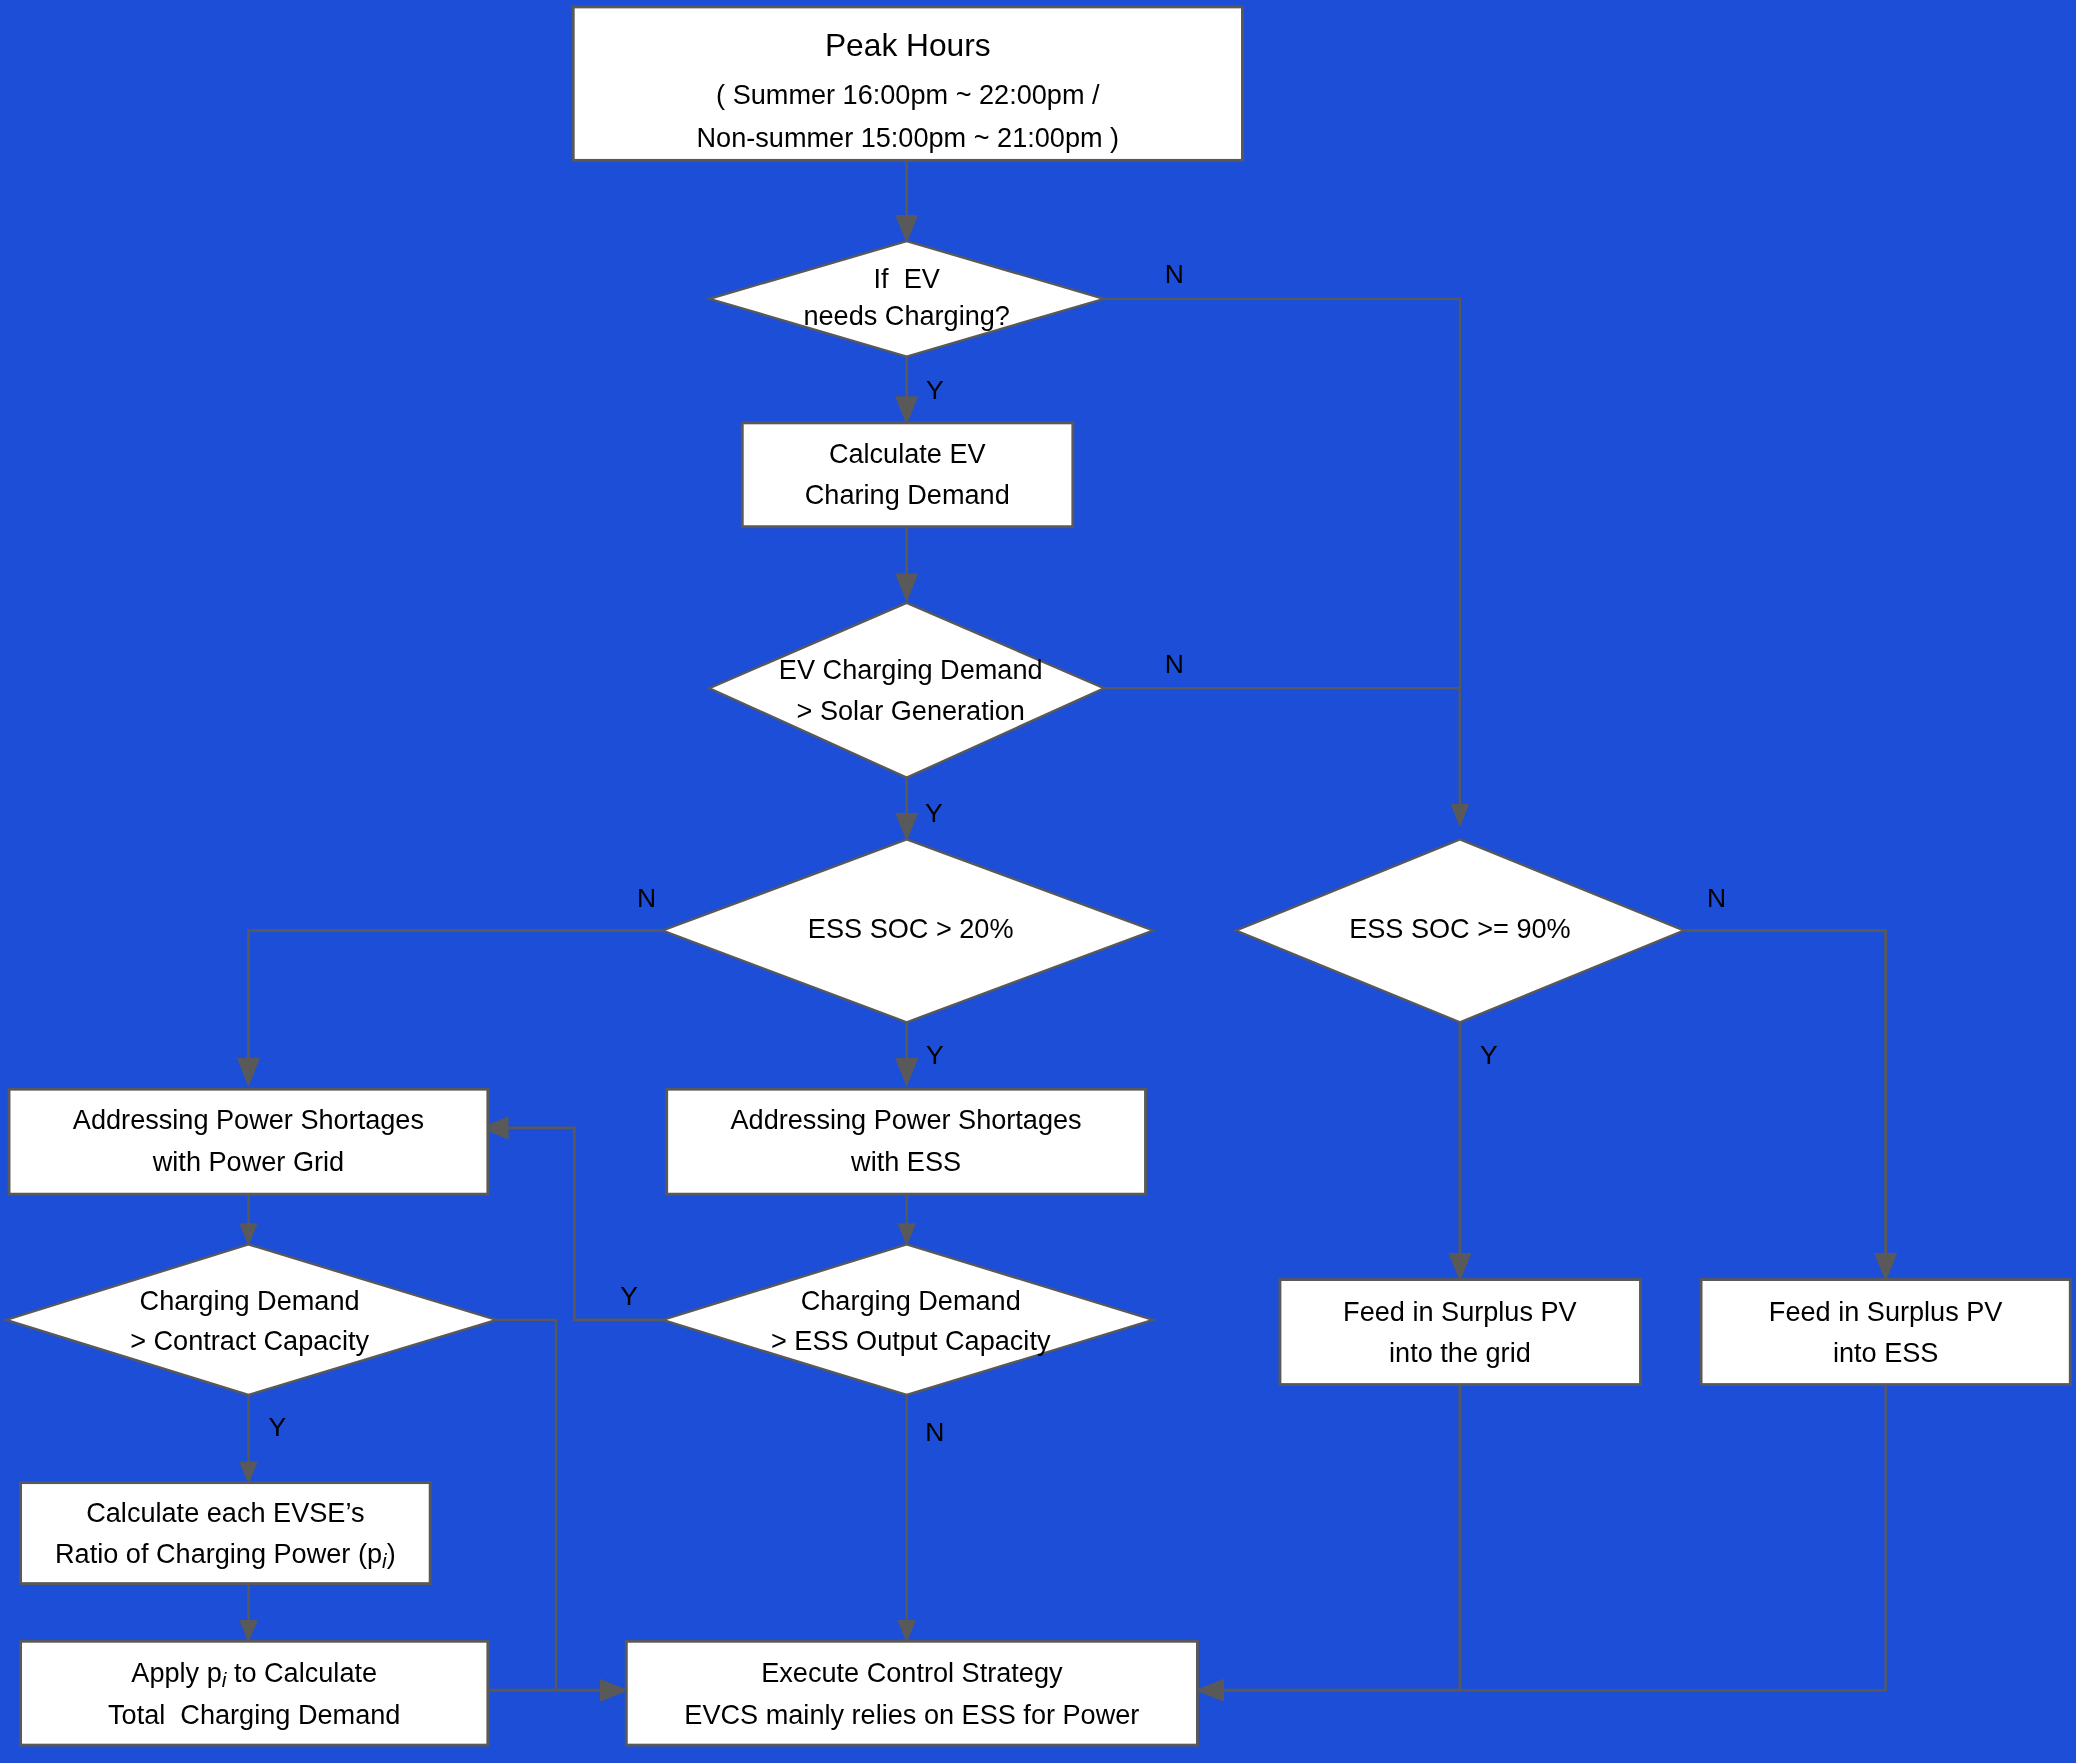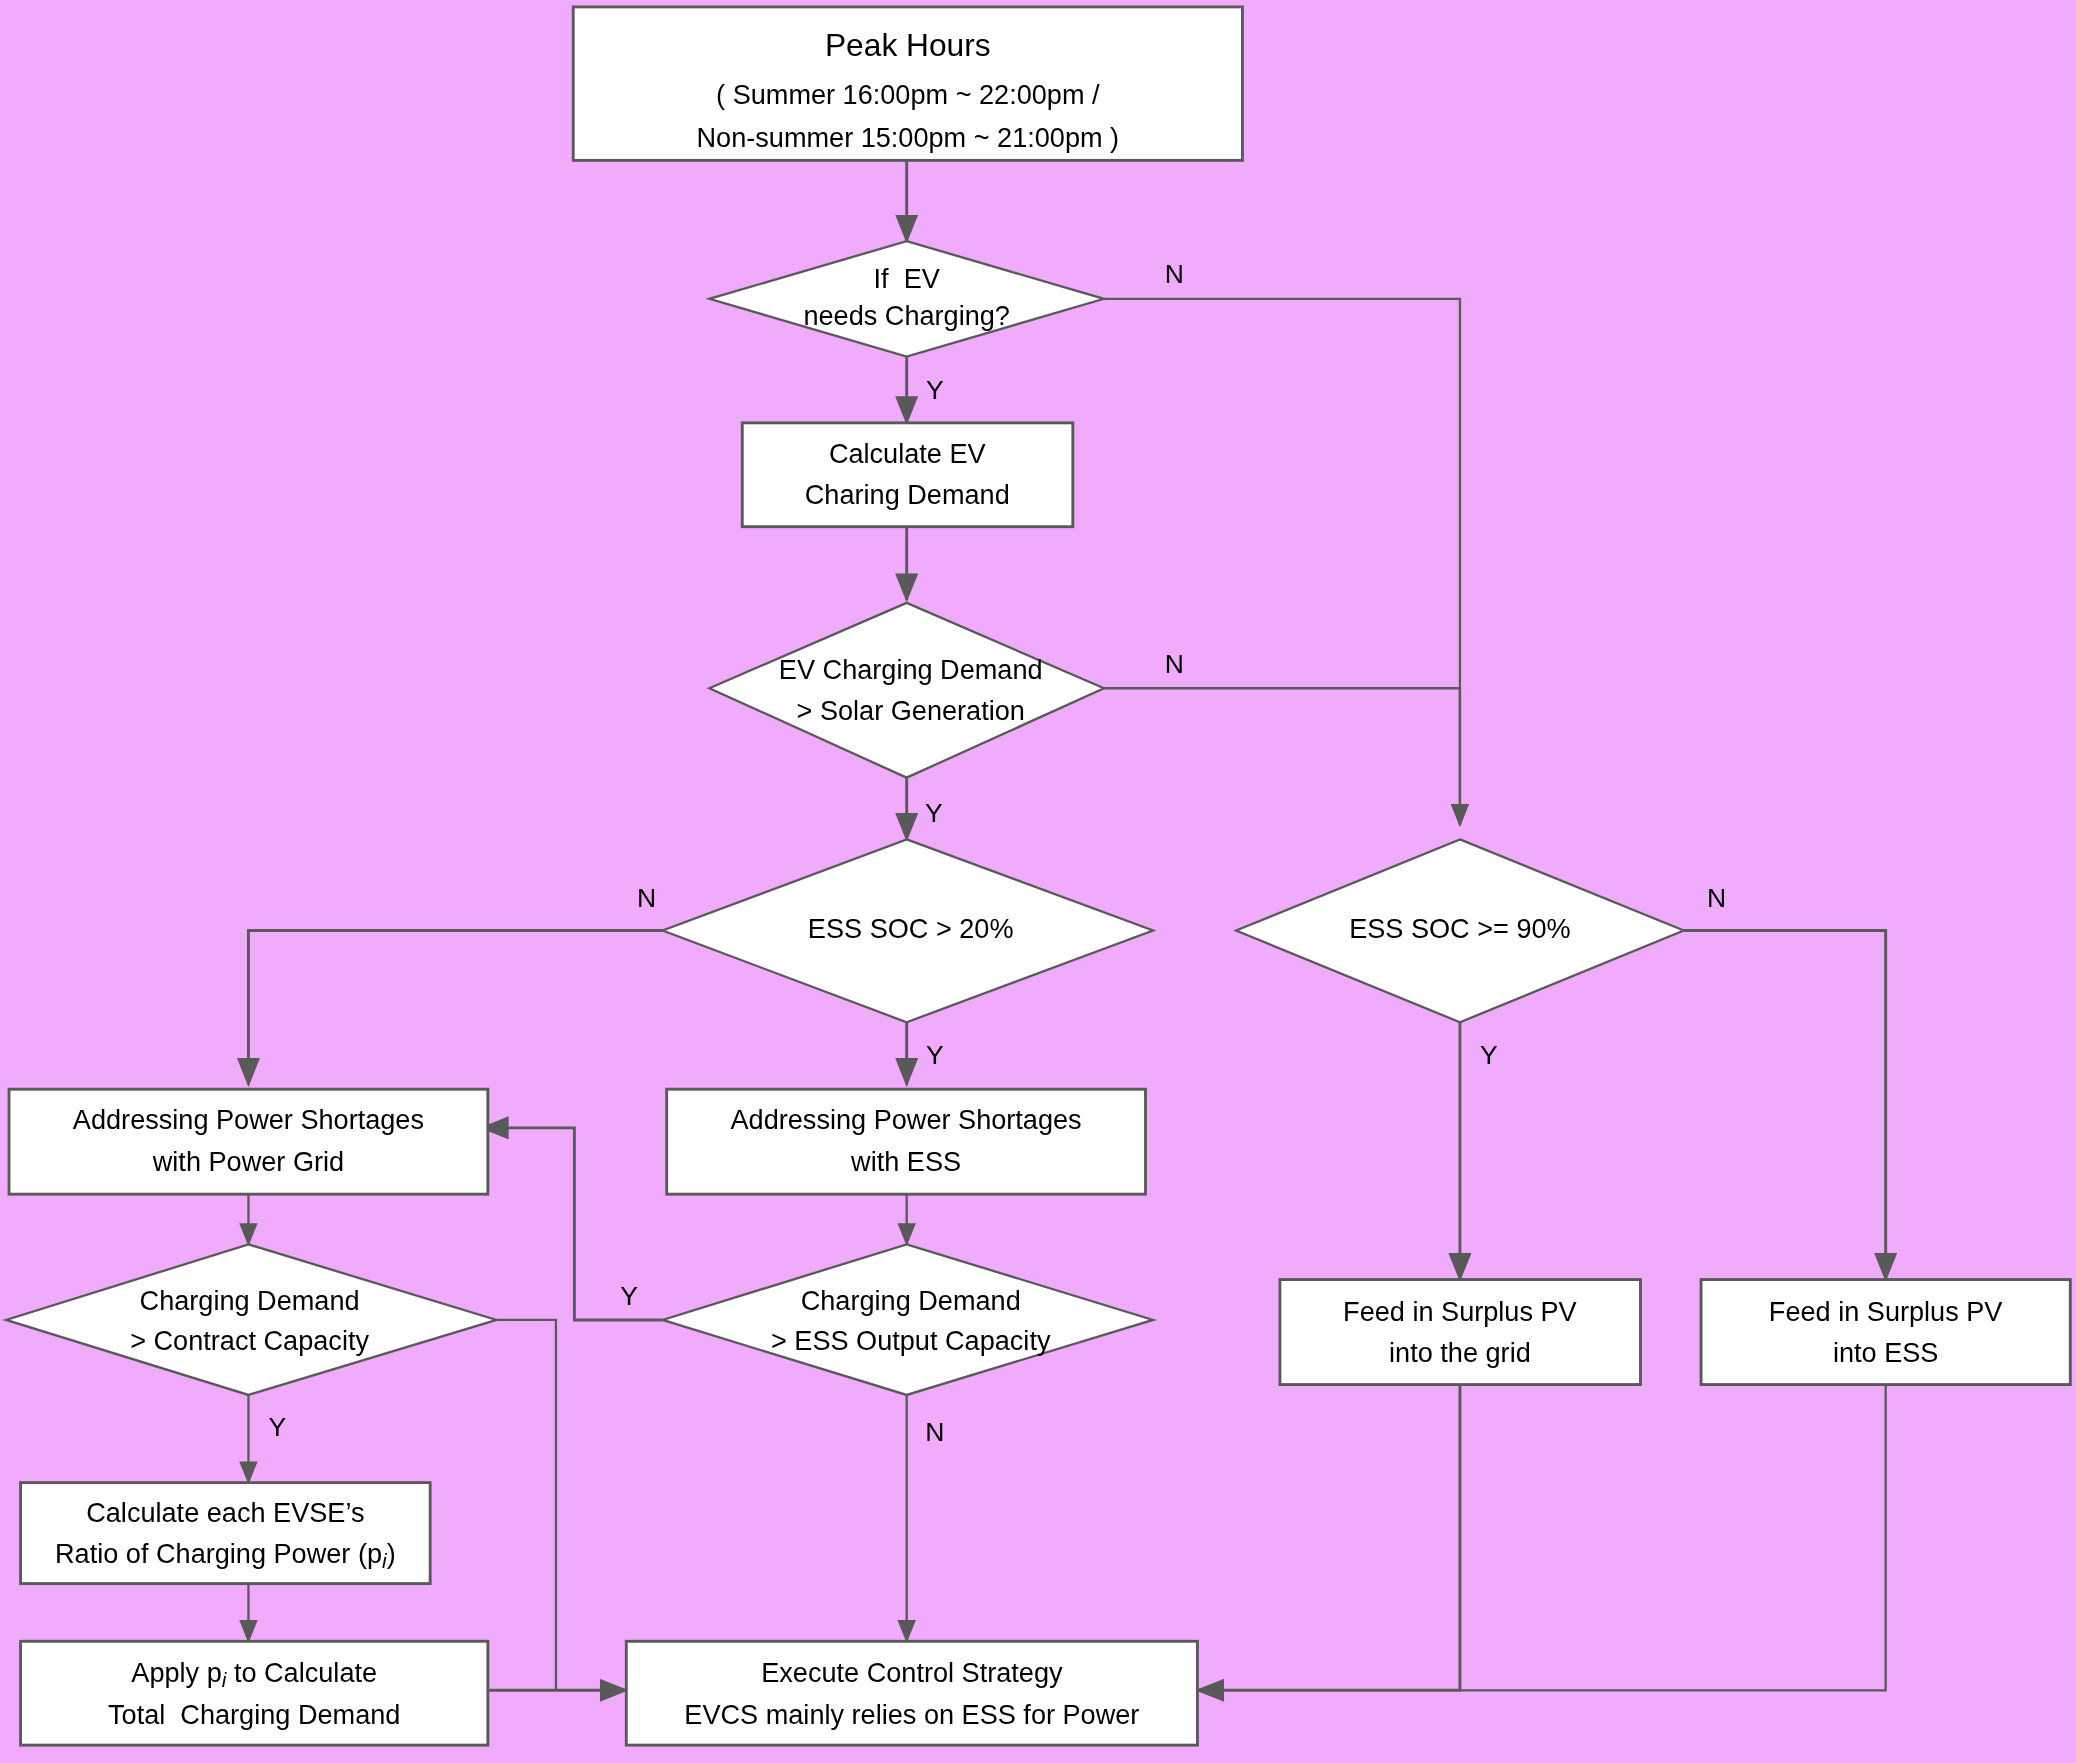--- a/index.html
+++ b/index.html
@@ -4,21 +4,21 @@
 <style>
   html, body {
     margin: 0;
     padding: 0;
     background: #ffffff;
   }
   #stage {
     position: relative;
     width: 2077px;
     height: 1763px;
-    background: #f0abfc;
+    background: #1d4ed8;
     font-family: "Liberation Sans", sans-serif;
   }
   svg.flow {
     position: absolute;
     inset: 0;
     width: 2077px;
     height: 1763px;
     display: block;
   }
   .nodeshape {

